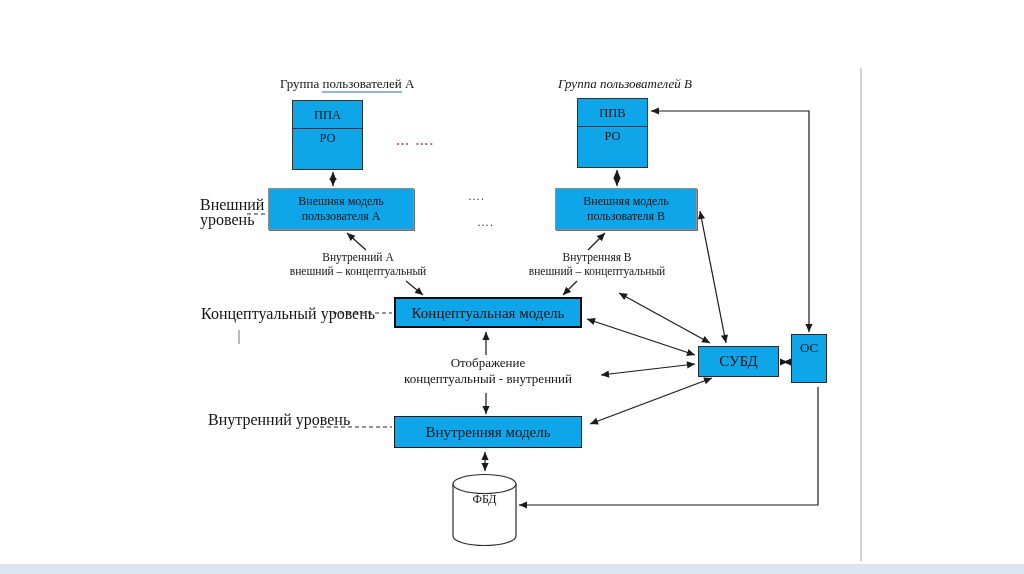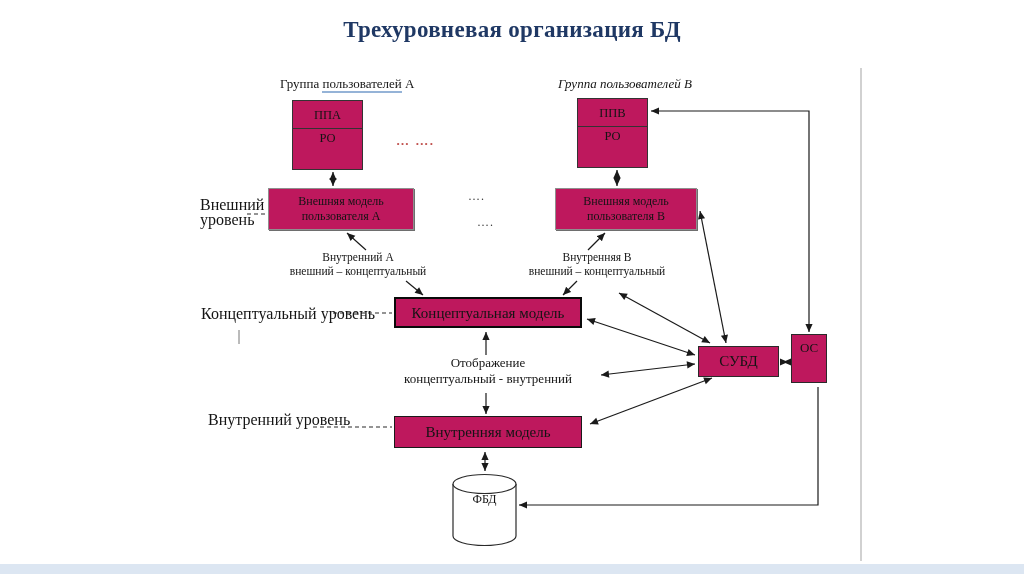--- a/index.html
+++ b/index.html
@@ -7,21 +7,21 @@
     position:relative;width:1024px;height:574px;background:#ffffff;overflow:hidden;
     font-family:"Liberation Serif","DejaVu Serif",serif;color:#141414;
   }
   .abs{position:absolute;}
   .page-title{
     left:0;top:17px;width:1024px;text-align:center;
     font-size:23px;font-weight:bold;letter-spacing:.3px;z-index:4;
   }
   .group-label{font-size:13px;white-space:nowrap;z-index:4;}
   .u-word{border-bottom:2px solid #95b3d7;}
-  .box{background:#be185d;box-sizing:border-box;text-align:center;z-index:2;}
+  .box{background:#0ea5e9;box-sizing:border-box;text-align:center;z-index:2;}
   .box-pp{border:1px solid #333;width:71px;height:70px;font-size:12.5px;}
   .pp-top{height:28px;line-height:28px;border-bottom:1px solid #333;box-sizing:border-box;}
   .pp-bottom{line-height:17px;padding-top:1px;}
   .box-ext{border:1px solid #8f8f8f;box-shadow:1px 1px 0 #6e6e6e;font-size:12px;line-height:15px;padding-top:5px;height:42px;width:146px;}
   .box-concept{border:2px solid #0a0a0a;width:188px;height:31px;font-size:15px;line-height:28px;}
   .box-internal{border:1.5px solid #1a1a1a;width:188px;height:32px;font-size:15px;line-height:30px;}
   .box-dbms{border:1.5px solid #2a2a2a;width:81px;height:31px;font-size:15px;line-height:28px;}
   .box-os{border:1.5px solid #2a2a2a;width:36px;height:49px;font-size:13px;padding-top:5px;}
   .level-label{font-size:16px;line-height:15px;white-space:nowrap;z-index:4;}
   .map-label{font-size:11.5px;line-height:13.5px;text-align:center;white-space:nowrap;z-index:4;}
@@ -30,21 +30,20 @@
   .dots-gray{font-size:12px;color:#3a3a3a;letter-spacing:1px;z-index:4;}
   .fbd-label{width:63px;text-align:center;font-size:12px;z-index:4;}
   svg.wires{position:absolute;left:0;top:0;z-index:3;pointer-events:none;}
   .bottom-strip{left:0;top:564px;width:1024px;height:10px;background:#dce6f2;z-index:1;}
 </style>
 </head>
 <body>
 
 <div class="slide">
 
-  <div class="abs page-title" style="color: rgb(31, 56, 100);">Трехуровневая организация БД</div>
 
   <div class="abs group-label" style="left:280px;top:76px;">
     <span>Группа</span>
     <span class="u-word" style="border-bottom-color: rgb(149, 179, 215);">пользователей</span>
     <span>А</span>
   </div>
   <div class="abs group-label" style="left:558px;top:76px;font-style:italic;">Группа пользователей В</div>
 
   <div class="abs box box-pp" style="left:292px;top:100px;">
     <div class="pp-top">ППА</div>

